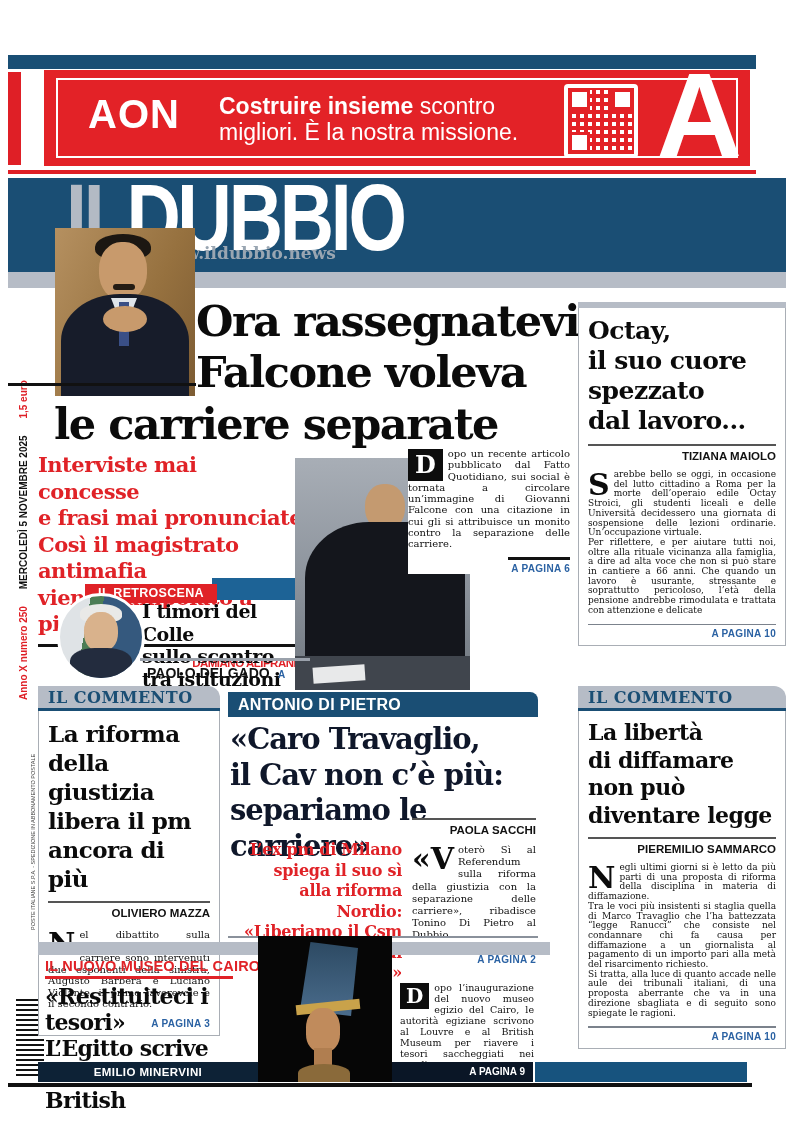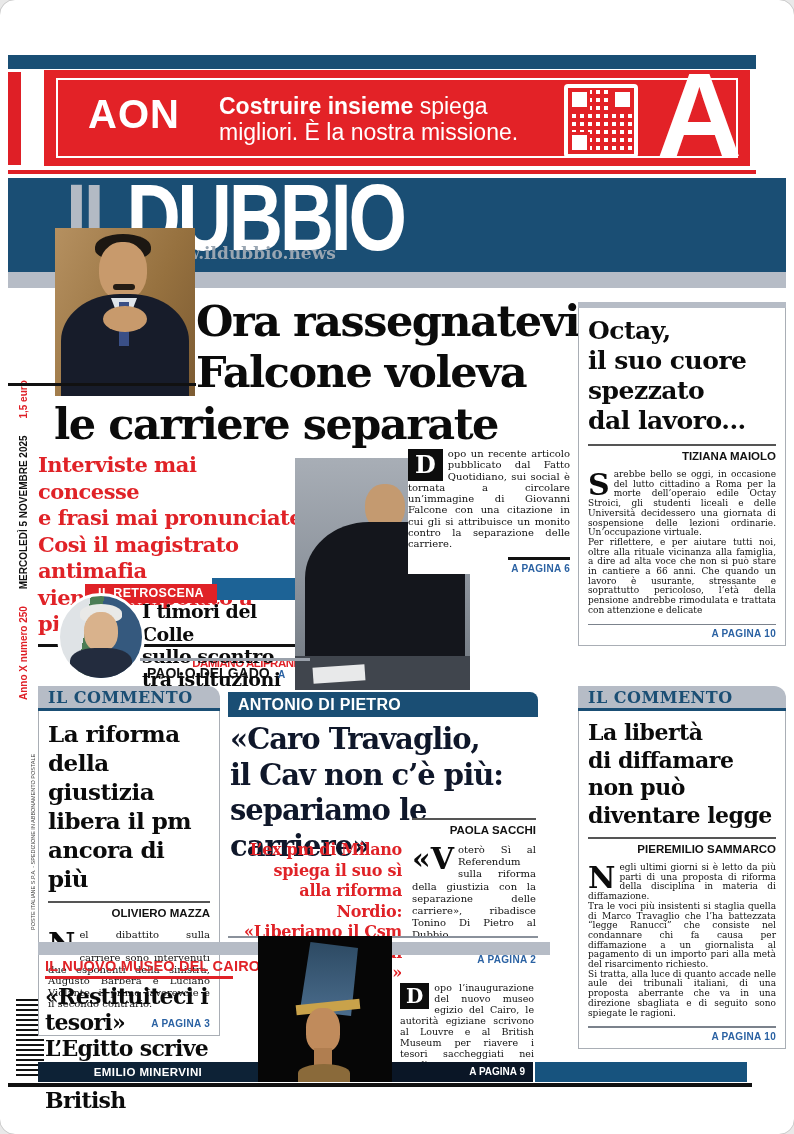--- a/index.html
+++ b/index.html
@@ -1,17 +1,17 @@
 <!DOCTYPE html>
 <html><head>
 <meta charset="utf-8">
 <style>
   html,body{margin:0;padding:0;background:#e9e9e9;}
   .page{position:relative;width:794px;height:1134px;background:#fff;margin:0 auto;
-        font-family:"Liberation Sans",sans-serif;overflow:hidden;outline:1px solid #ccc;border-radius:15px;}
+        font-family:"Liberation Sans",sans-serif;overflow:hidden;outline:1px solid #ccc;}
   .abs{position:absolute;}
   .serif{font-family:"DejaVu Serif","Liberation Serif",serif;}
 
   
   .topbar{left:8px;top:55px;width:748px;height:14px;background:#194e74;}
   .leftred{left:8px;top:72px;width:13px;height:93px;background:#df1f26;}
   .ad{left:44px;top:70px;width:706px;height:96px;background:#e32227;}
   .ad-frame{position:absolute;left:12px;top:8px;right:12px;bottom:8px;border:2.5px solid #fff;}
   .ad-brand{position:absolute;left:44px;top:22px;color:#fff;font-weight:900;font-size:40px;letter-spacing:1px;}
   .ad-tag{position:absolute;left:175px;top:23px;color:#fff;font-size:23px;line-height:26px;}
@@ -152,21 +152,21 @@
 <body>
 
 <div class="page">
 
   <div class="abs topbar"></div>
   <div class="abs leftred"></div>
   <div class="abs ad">
     <div class="ad-frame"></div>
     <div class="ad-brand">AON</div>
     <div class="ad-tag">
-      <div><b>Costruire insieme</b><span> spiega</span></div>
+      <div><b>Costruire insieme</b><span> scontro</span></div>
       <div>migliori. È la nostra missione.</div>
     </div>
     <div class="qr">
       <div class="qr-inner"></div>
       <i class="tl"></i>
         <i class="tr"></i>
         <i class="bl"></i>
     </div>
     <div class="ad-biga">A</div>
   </div>

